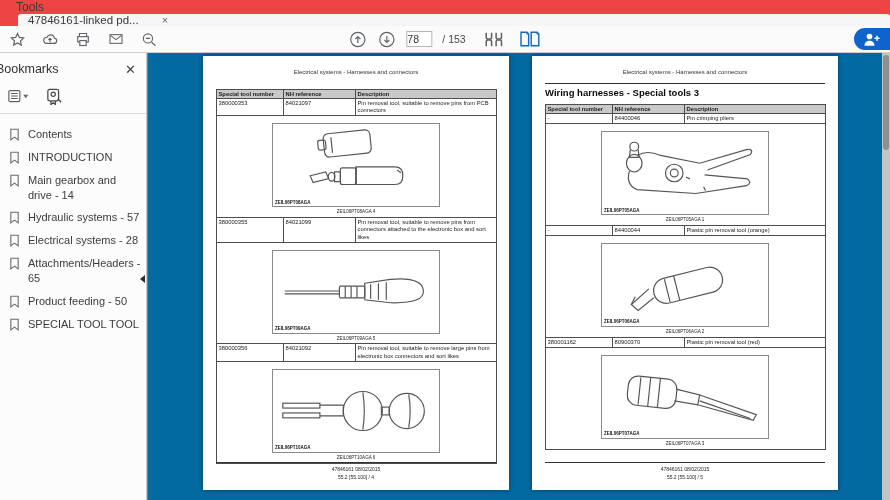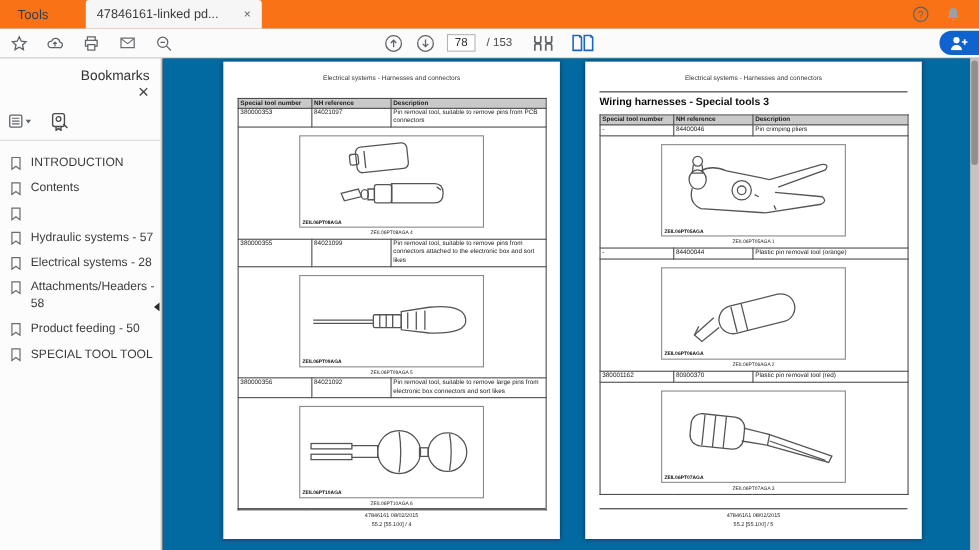--- a/index.html
+++ b/index.html
@@ -1,38 +1,38 @@
 <!DOCTYPE html>
 <html><head>
 <meta charset="utf-8">
 <style>
   * { margin:0; padding:0; box-sizing:border-box; }
   html,body { width:890px; height:500px; overflow:hidden; font-family:"Liberation Sans",sans-serif; }
   #app { position:relative; width:890px; height:500px; background:#7e7e7e; }
 
   
-  .tabbar { position:absolute; top:0; left:0; right:0; height:26px; background:#f97316; display:flex; align-items:stretch; }
+  .tabbar { position:absolute; top:0; left:0; right:0; height:26px; background:#ef4444; display:flex; align-items:stretch;flex-direction:column; }
   .tab-tools { padding:0 16px; font-size:12px; color:#3a3a3a; display:flex; align-items:center; cursor:default; }
   .tab-doc { background:#f6f6f6; padding:0 10px; font-size:11.5px; color:#3a3a3a; display:flex; align-items:center; gap:23px; border-radius:3px 3px 0 0; margin-left:18px; }
   .tab-doc .close { font-size:11px; color:#666; }
   .tabbar-right { margin-left:auto; display:flex; align-items:center; gap:14px; padding-right:16px; }
   .icon16 svg { display:block; }
 
   
   .toolbar { position:absolute; top:26px; left:0; right:0; height:27px; background:#fbfbfb; border-bottom:1px solid #cfcfcf; }
   .tb-left { position:absolute; left:4px; top:0; height:26px; display:flex; align-items:center; gap:9px; padding-left:2px; }
   .tb-left > span { padding:2px 3px; }
   .tb-center { position:absolute; left:50%; transform:translateX(-50%); top:0; height:26px; display:flex; align-items:center; gap:10px; }
-  .page-box { width:26px; height:16px; border:1px solid #b5b5b5; background:#fff; font-size:10.5px; color:#333; text-align:center; font-family:"Liberation Sans",sans-serif; }
+  .page-box { width:26px; height:16px; border:1px solid #b5b5b5; background:#fff; font-size:10.5px; color:#333; text-align:left; font-family:"Liberation Sans",sans-serif; }
   .page-total { font-size:10.5px; color:#4a4a4a; }
   .person-btn { position:absolute; right:0; top:2px; width:36px; height:22px; background:#0e63ce; border-radius:12px 0 0 12px; display:flex; align-items:center; justify-content:center; }
 
   
   .sidebar { position:absolute; top:53px; left:0; width:147px; bottom:0; background:#fcfcfc; border-right:1px solid #c6c6c6; }
-  .bm-head { display:flex; align-items:flex-end; padding:9px 10px 7px 2px;flex-direction:column; }
+  .bm-head { display:flex; align-items:flex-start; padding:9px 10px 7px 2px; }
   .bm-title { font-size:12.5px; color:#333; margin-left:-6px; white-space:nowrap; overflow:hidden; }
   .bm-close { margin-left:auto; font-size:13px; color:#444; }
   .bm-tools { display:flex; align-items:center; gap:16px; padding:4px 0 8px 8px; border-bottom:1px solid #d9d9d9; }
   .bm-list { padding-top:9px; }
   .bm-item { display:flex; gap:8px; padding:4px 4px 4px 9px; font-size:11px; color:#3c3c3c; line-height:1.35; align-items:flex-start; cursor:default; }
   .bm-item svg { flex:0 0 auto; margin-top:1px; }
   .collapse-handle { position:absolute; right:1px; top:222px; width:0; height:0; border-top:4px solid transparent; border-bottom:4px solid transparent; border-right:5px solid #2b2b2b; }
 
   
   .docarea { position:absolute; left:148px; top:53px; right:8px; bottom:0; background:#0369a1; }
@@ -185,50 +185,51 @@
             <path d="M5.5 14.5v4l2.5-2 2.5 2v-4" fill="none" stroke="#4a4a4a" stroke-width="1.4"></path>
             <path d="M13 12l4 4" stroke="#4a4a4a" stroke-width="1.5"></path>
           </svg>
       </span>
     </div>
     <div class="bm-list">
       <div class="bm-item">
         <svg width="11" height="13" viewBox="0 0 12 14">
             <path d="M2 1.2h8v11.6l-4-3-4 3z" fill="none" stroke="#6b6b6b" stroke-width="1.2"></path>
           </svg>
+        <span>Contents</span>
+      </div>
+      <div class="bm-item">
+        <svg width="11" height="13" viewBox="0 0 12 14">
+            <path d="M2 1.2h8v11.6l-4-3-4 3z" fill="none" stroke="#6b6b6b" stroke-width="1.2"></path>
+          </svg>
         <span>INTRODUCTION</span>
       </div>
       <div class="bm-item">
         <svg width="11" height="13" viewBox="0 0 12 14">
             <path d="M2 1.2h8v11.6l-4-3-4 3z" fill="none" stroke="#6b6b6b" stroke-width="1.2"></path>
           </svg>
-        <span>Contents</span>
-      </div>
-      <div class="bm-item">
-        <svg width="11" height="13" viewBox="0 0 12 14">
-            <path d="M2 1.2h8v11.6l-4-3-4 3z" fill="none" stroke="#6b6b6b" stroke-width="1.2"></path>
-          </svg>
+        <span>Main gearbox and drive - 14</span>
       </div>
       <div class="bm-item">
         <svg width="11" height="13" viewBox="0 0 12 14">
             <path d="M2 1.2h8v11.6l-4-3-4 3z" fill="none" stroke="#6b6b6b" stroke-width="1.2"></path>
           </svg>
         <span>Hydraulic systems - 57</span>
       </div>
       <div class="bm-item">
         <svg width="11" height="13" viewBox="0 0 12 14">
             <path d="M2 1.2h8v11.6l-4-3-4 3z" fill="none" stroke="#6b6b6b" stroke-width="1.2"></path>
           </svg>
         <span>Electrical systems - 28</span>
       </div>
       <div class="bm-item">
         <svg width="11" height="13" viewBox="0 0 12 14">
             <path d="M2 1.2h8v11.6l-4-3-4 3z" fill="none" stroke="#6b6b6b" stroke-width="1.2"></path>
           </svg>
-        <span>Attachments/Headers - 58</span>
+        <span>Attachments/Headers - 65</span>
       </div>
       <div class="bm-item">
         <svg width="11" height="13" viewBox="0 0 12 14">
             <path d="M2 1.2h8v11.6l-4-3-4 3z" fill="none" stroke="#6b6b6b" stroke-width="1.2"></path>
           </svg>
         <span>Product feeding - 50</span>
       </div>
       <div class="bm-item">
         <svg width="11" height="13" viewBox="0 0 12 14">
             <path d="M2 1.2h8v11.6l-4-3-4 3z" fill="none" stroke="#6b6b6b" stroke-width="1.2"></path>

